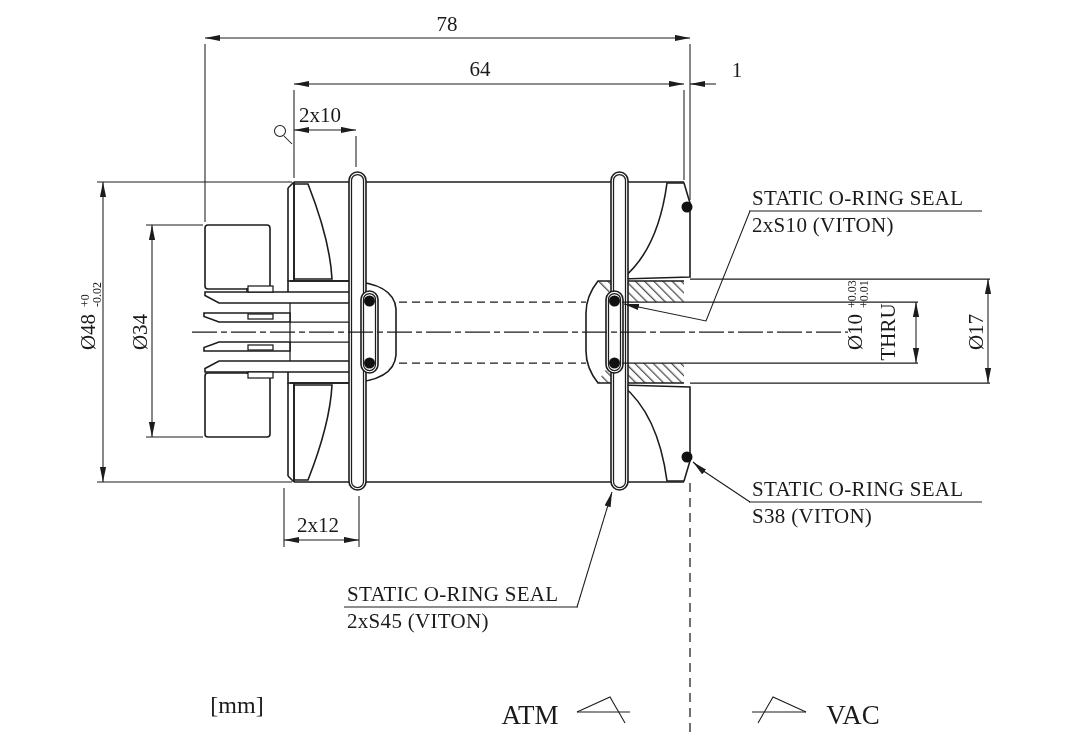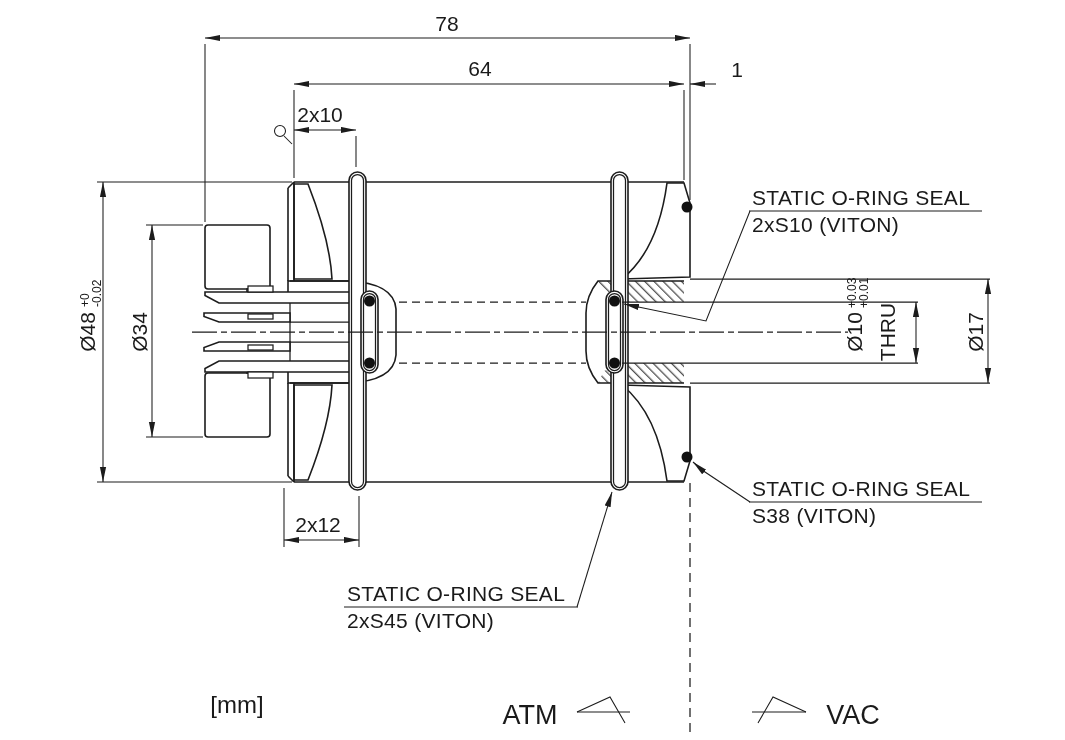--- a/index.html
+++ b/index.html
@@ -1,17 +1,17 @@
 <!DOCTYPE html>
 <html><head>
 <meta charset="utf-8">
 <style>
   html,body{margin:0;padding:0;background:#ffffff;}
   body{font-family:"Liberation Sans", sans-serif;}
-  .stage{width:1065px;height:740px;background:#fff;position:relative;overflow:hidden;}
+  .stage{width:1065px;height:740px;background:#fff;position:relative;overflow:hidden;font-family:Liberation Serif, serif;}
   svg{display:block;}
   svg text{fill:#1a1a1a;}
   .t-dim{font-size:21px;}
   .t-lbl{font-size:21px;letter-spacing:.3px;}
   .t-tol{font-size:12px;}
   .t-mm{font-size:24px;}
   .t-flow{font-size:27px;}
   .s-main{stroke:#1c1c1c;stroke-width:1.6;fill:none;}
   .s-med{stroke:#1c1c1c;stroke-width:1.25;fill:none;}
   .s-thin{stroke:#1c1c1c;stroke-width:1.05;fill:none;}

